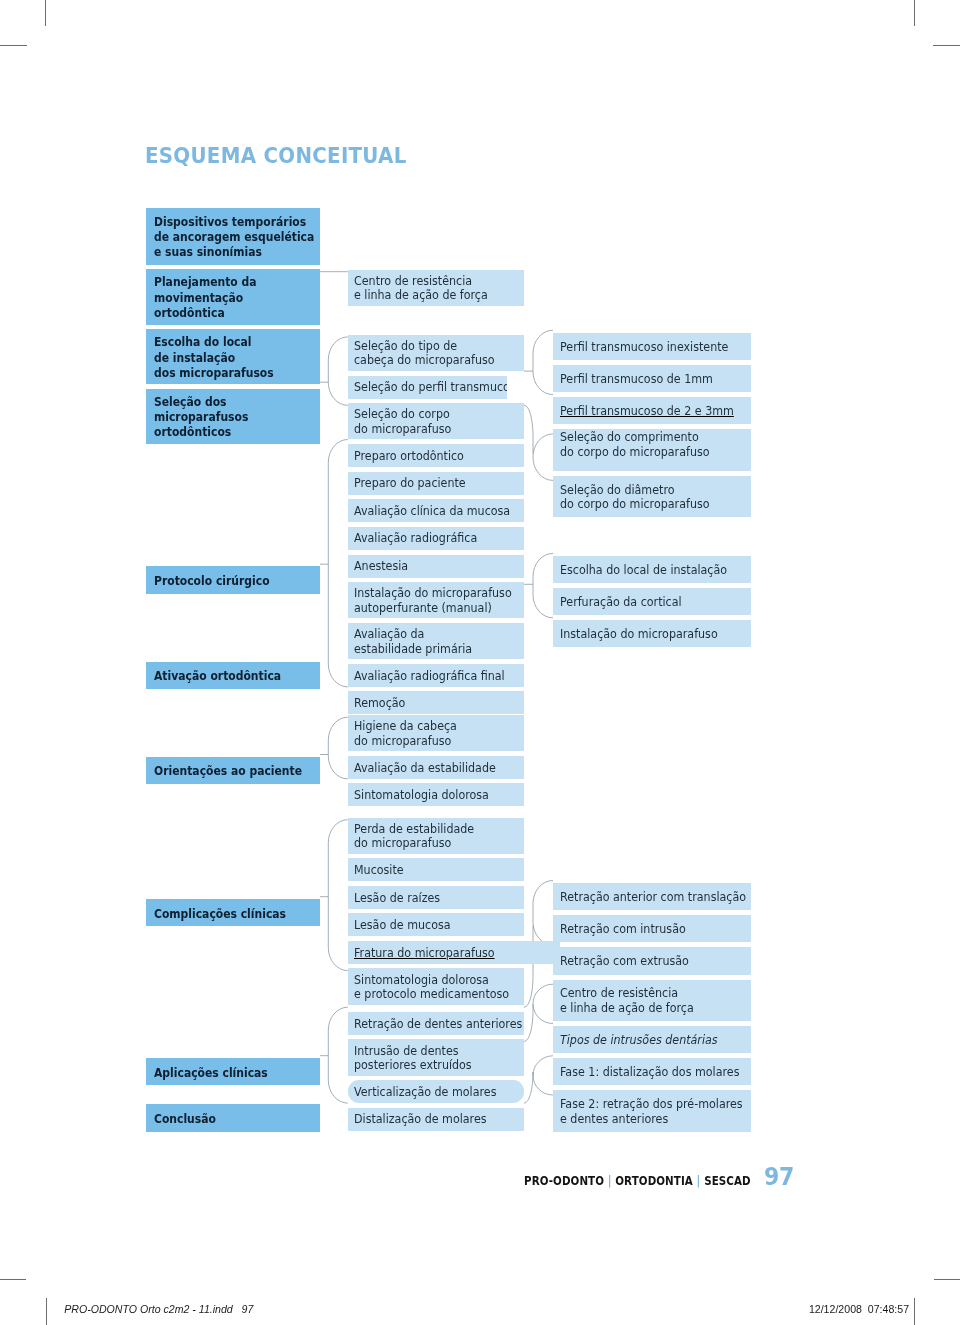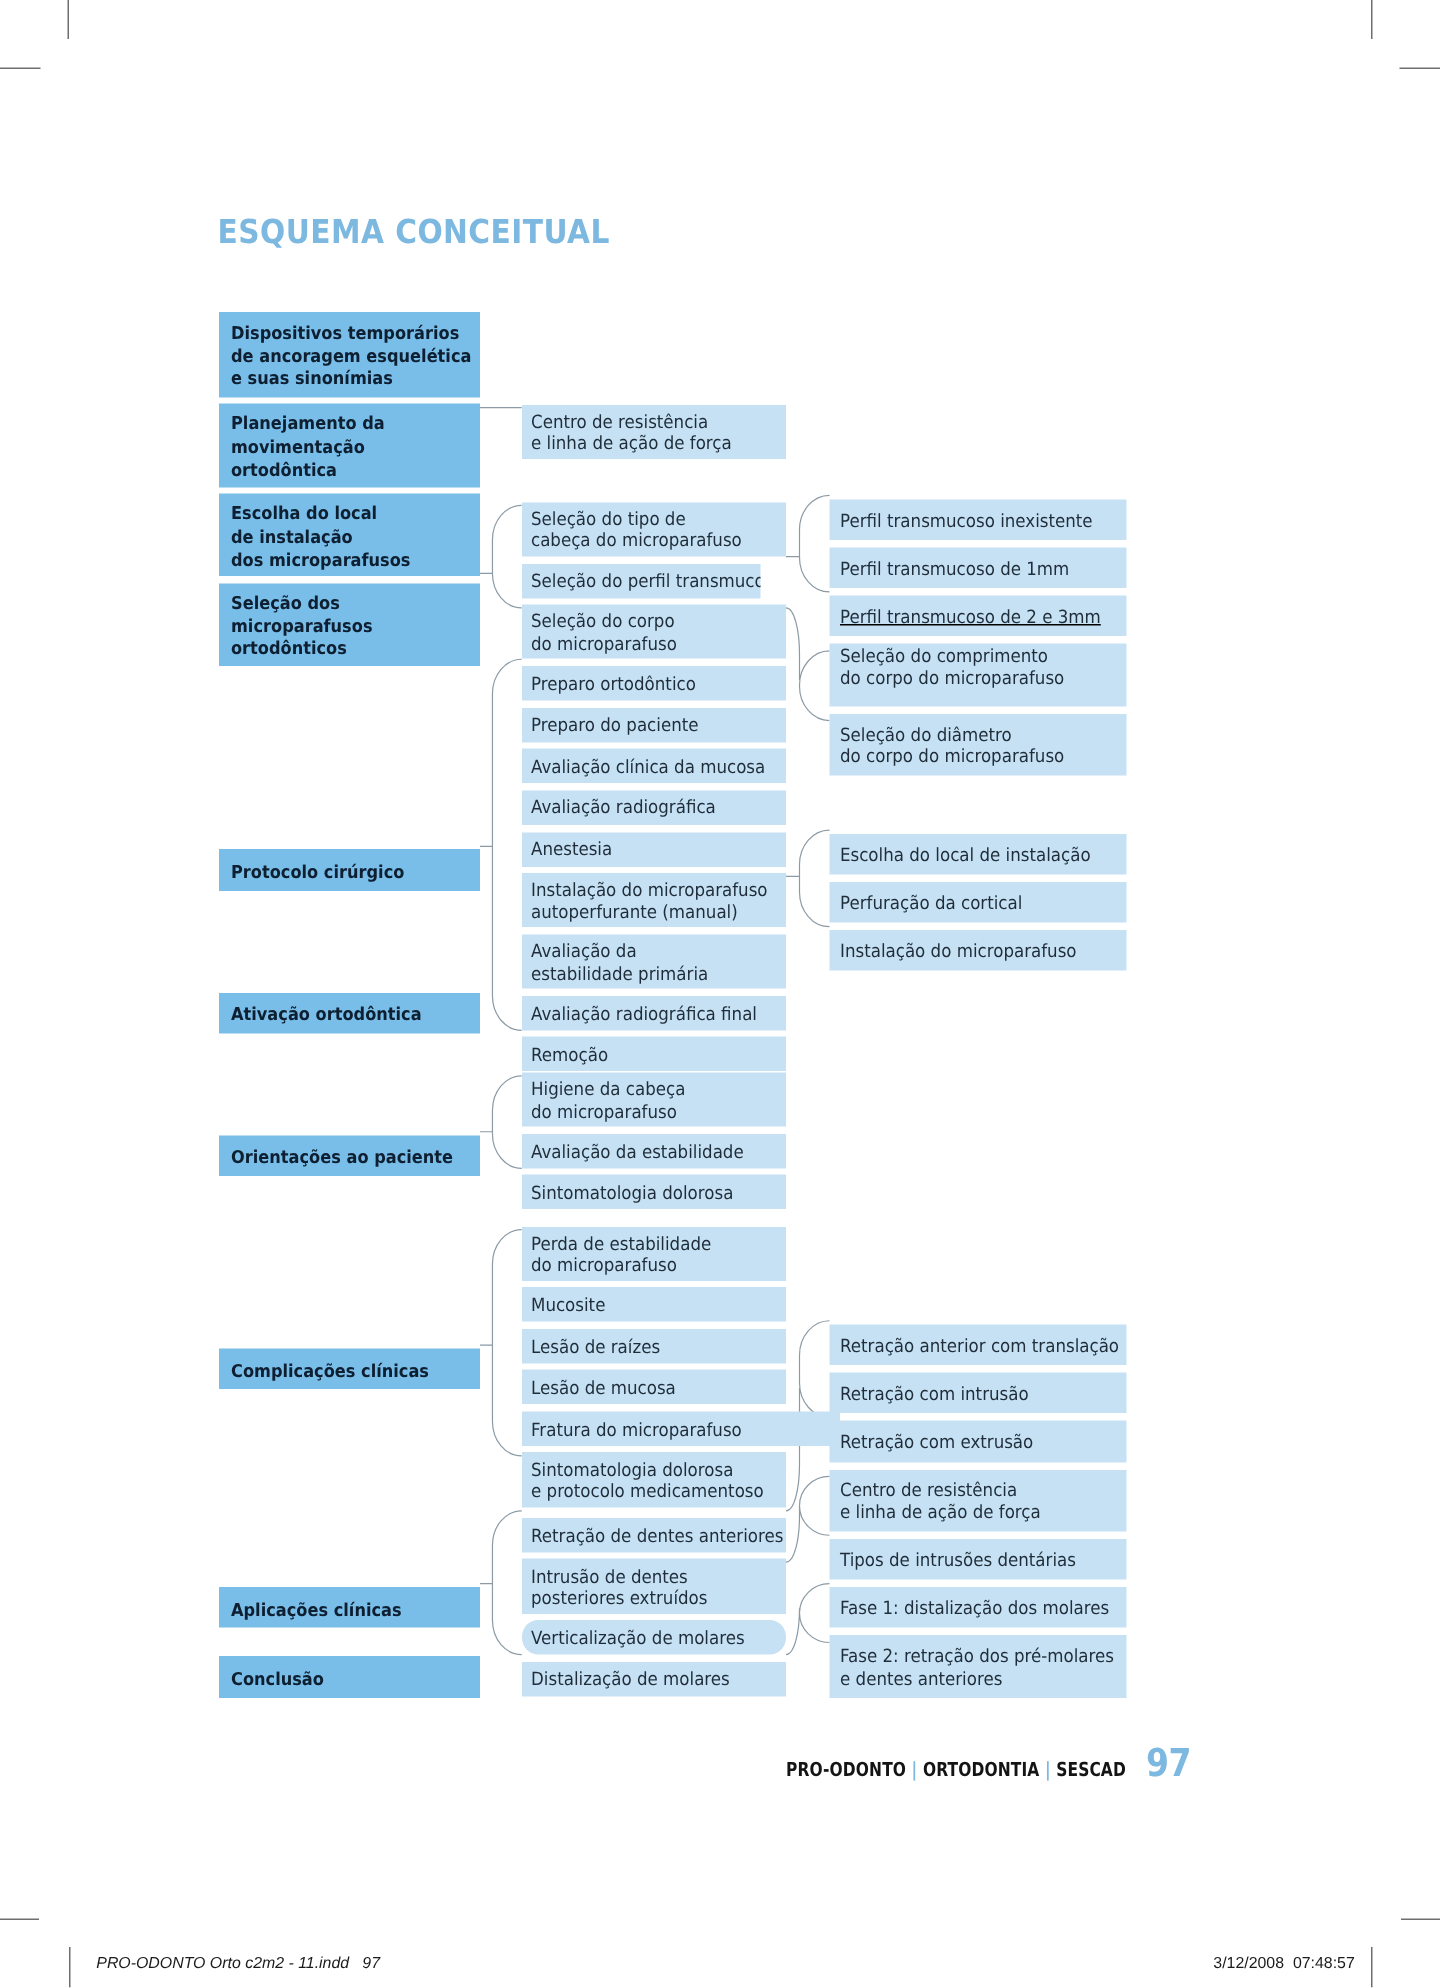--- a/index.html
+++ b/index.html
@@ -104,21 +104,21 @@
     <div class="box sbox m" style="left:347.8px;top:675.40px;width:176.2px;height:23.00px;padding-top:4.90px;"><span>Remoção</span></div>
     <div class="box sbox m" style="left:347.8px;top:699.00px;width:176.2px;height:36.40px;padding-top:4.40px;"><span>Higiene da cabeça
 do microparafuso</span></div>
     <div class="box sbox m" style="left:347.8px;top:739.90px;width:176.2px;height:23.00px;padding-top:4.90px;"><span>Avaliação da estabilidade</span></div>
     <div class="box sbox m" style="left:347.8px;top:767.40px;width:176.2px;height:23.00px;padding-top:4.90px;"><span>Sintomatologia dolorosa</span></div>
     <div class="box sbox m" style="left:347.8px;top:801.50px;width:176.2px;height:36.40px;padding-top:4.40px;"><span>Perda de estabilidade
 do microparafuso</span></div>
     <div class="box sbox m" style="left:347.8px;top:842.40px;width:176.2px;height:23.00px;padding-top:4.90px;"><span>Mucosite</span></div>
     <div class="box sbox m" style="left:347.8px;top:869.90px;width:176.2px;height:23.00px;padding-top:4.90px;"><span>Lesão de raízes</span></div>
     <div class="box sbox m" style="left:347.8px;top:897.40px;width:176.2px;height:23.00px;padding-top:4.90px;"><span>Lesão de mucosa</span></div>
-    <div class="box sbox m" style="left:347.8px;top:924.90px;width:212px;height:23.00px;padding-top:4.90px;"><span>Fratura do microparafuso</span></div>
+    <div class="box sbox m" style="left:347.8px;top:924.90px;width:212px;height:23.00px;padding-top:4.90px;text-decoration:underline;"><span>Fratura do microparafuso</span></div>
     <div class="box sbox m" style="left:347.8px;top:952.40px;width:176.2px;height:36.40px;padding-top:4.40px;"><span>Sintomatologia dolorosa
 e protocolo medicamentoso</span></div>
     <div class="box sbox m" style="left:347.8px;top:995.70px;width:176.2px;height:23.00px;padding-top:4.90px;"><span>Retração de dentes anteriores</span></div>
     <div class="box sbox m" style="left:347.8px;top:1023.20px;width:176.2px;height:36.40px;padding-top:4.40px;"><span>Intrusão de dentes
 posteriores extruídos</span></div>
     <div class="box sbox m" style="left:347.8px;top:1064.10px;width:176.2px;height:23.00px;padding-top:4.90px;border-radius:11px;"><span>Verticalização de molares</span></div>
     <div class="box sbox m" style="left:347.8px;top:1091.60px;width:176.2px;height:23.00px;padding-top:4.90px;"><span>Distalização de molares</span></div>
   </div>
   <div>
     <div class="box sbox r" style="left:553.0px;top:316.60px;width:197.5px;height:27.30px;padding-top:7.05px;"><span>Perfil transmucoso inexistente</span></div>
@@ -129,22 +129,22 @@
     <div class="box sbox r" style="left:553.0px;top:459.60px;width:197.5px;height:41.50px;padding-top:6.95px;"><span>Seleção do diâmetro
 do corpo do microparafuso</span></div>
     <div class="box sbox r" style="left:553.0px;top:539.70px;width:197.5px;height:27.30px;padding-top:7.05px;"><span>Escolha do local de instalação</span></div>
     <div class="box sbox r" style="left:553.0px;top:571.90px;width:197.5px;height:27.30px;padding-top:7.05px;"><span>Perfuração da cortical</span></div>
     <div class="box sbox r" style="left:553.0px;top:604.10px;width:197.5px;height:27.30px;padding-top:7.05px;"><span>Instalação do microparafuso</span></div>
     <div class="box sbox r" style="left:553.0px;top:866.90px;width:197.5px;height:27.30px;padding-top:7.05px;"><span>Retração anterior com translação</span></div>
     <div class="box sbox r" style="left:553.0px;top:899.10px;width:197.5px;height:27.30px;padding-top:7.05px;"><span>Retração com intrusão</span></div>
     <div class="box sbox r" style="left:553.0px;top:931.30px;width:197.5px;height:27.30px;padding-top:7.05px;"><span>Retração com extrusão</span></div>
     <div class="box sbox r" style="left:553.0px;top:963.50px;width:197.5px;height:41.50px;padding-top:6.95px;"><span>Centro de resistência
 e linha de ação de força</span></div>
-    <div class="box sbox r" style="left:553.0px;top:1009.90px;width:197.5px;height:27.30px;padding-top:7.05px;"><span>Tipos de intrusões dentárias</span></div>
+    <div class="box sbox r" style="left:553.0px;top:1009.90px;width:197.5px;height:27.30px;padding-top:7.05px;font-style:italic;"><span>Tipos de intrusões dentárias</span></div>
     <div class="box sbox r" style="left:553.0px;top:1042.10px;width:197.5px;height:27.30px;padding-top:7.05px;"><span>Fase 1: distalização dos molares</span></div>
     <div class="box sbox r" style="left:553.0px;top:1074.30px;width:197.5px;height:41.50px;padding-top:6.95px;"><span>Fase 2: retração dos pré-molares
 e dentes anteriores</span></div>
   </div>
   <div id="footer"><span>PRO-ODONTO</span> <span class="sep">|</span> <span>ORTODONTIA</span> <span class="sep">|</span> <span>SESCAD</span></div>
   <div id="pgnum">97</div>
   <div id="slug">PRO-ODONTO Orto c2m2 - 11.indd   97</div>
-  <div id="stamp"><span>3/12/2008</span><span>  </span><span>07:48:57</span></div>
+  <div id="stamp"><span>12/12/2008</span><span>  </span><span>07:48:57</span></div>
 </div>
 
 </body></html>

